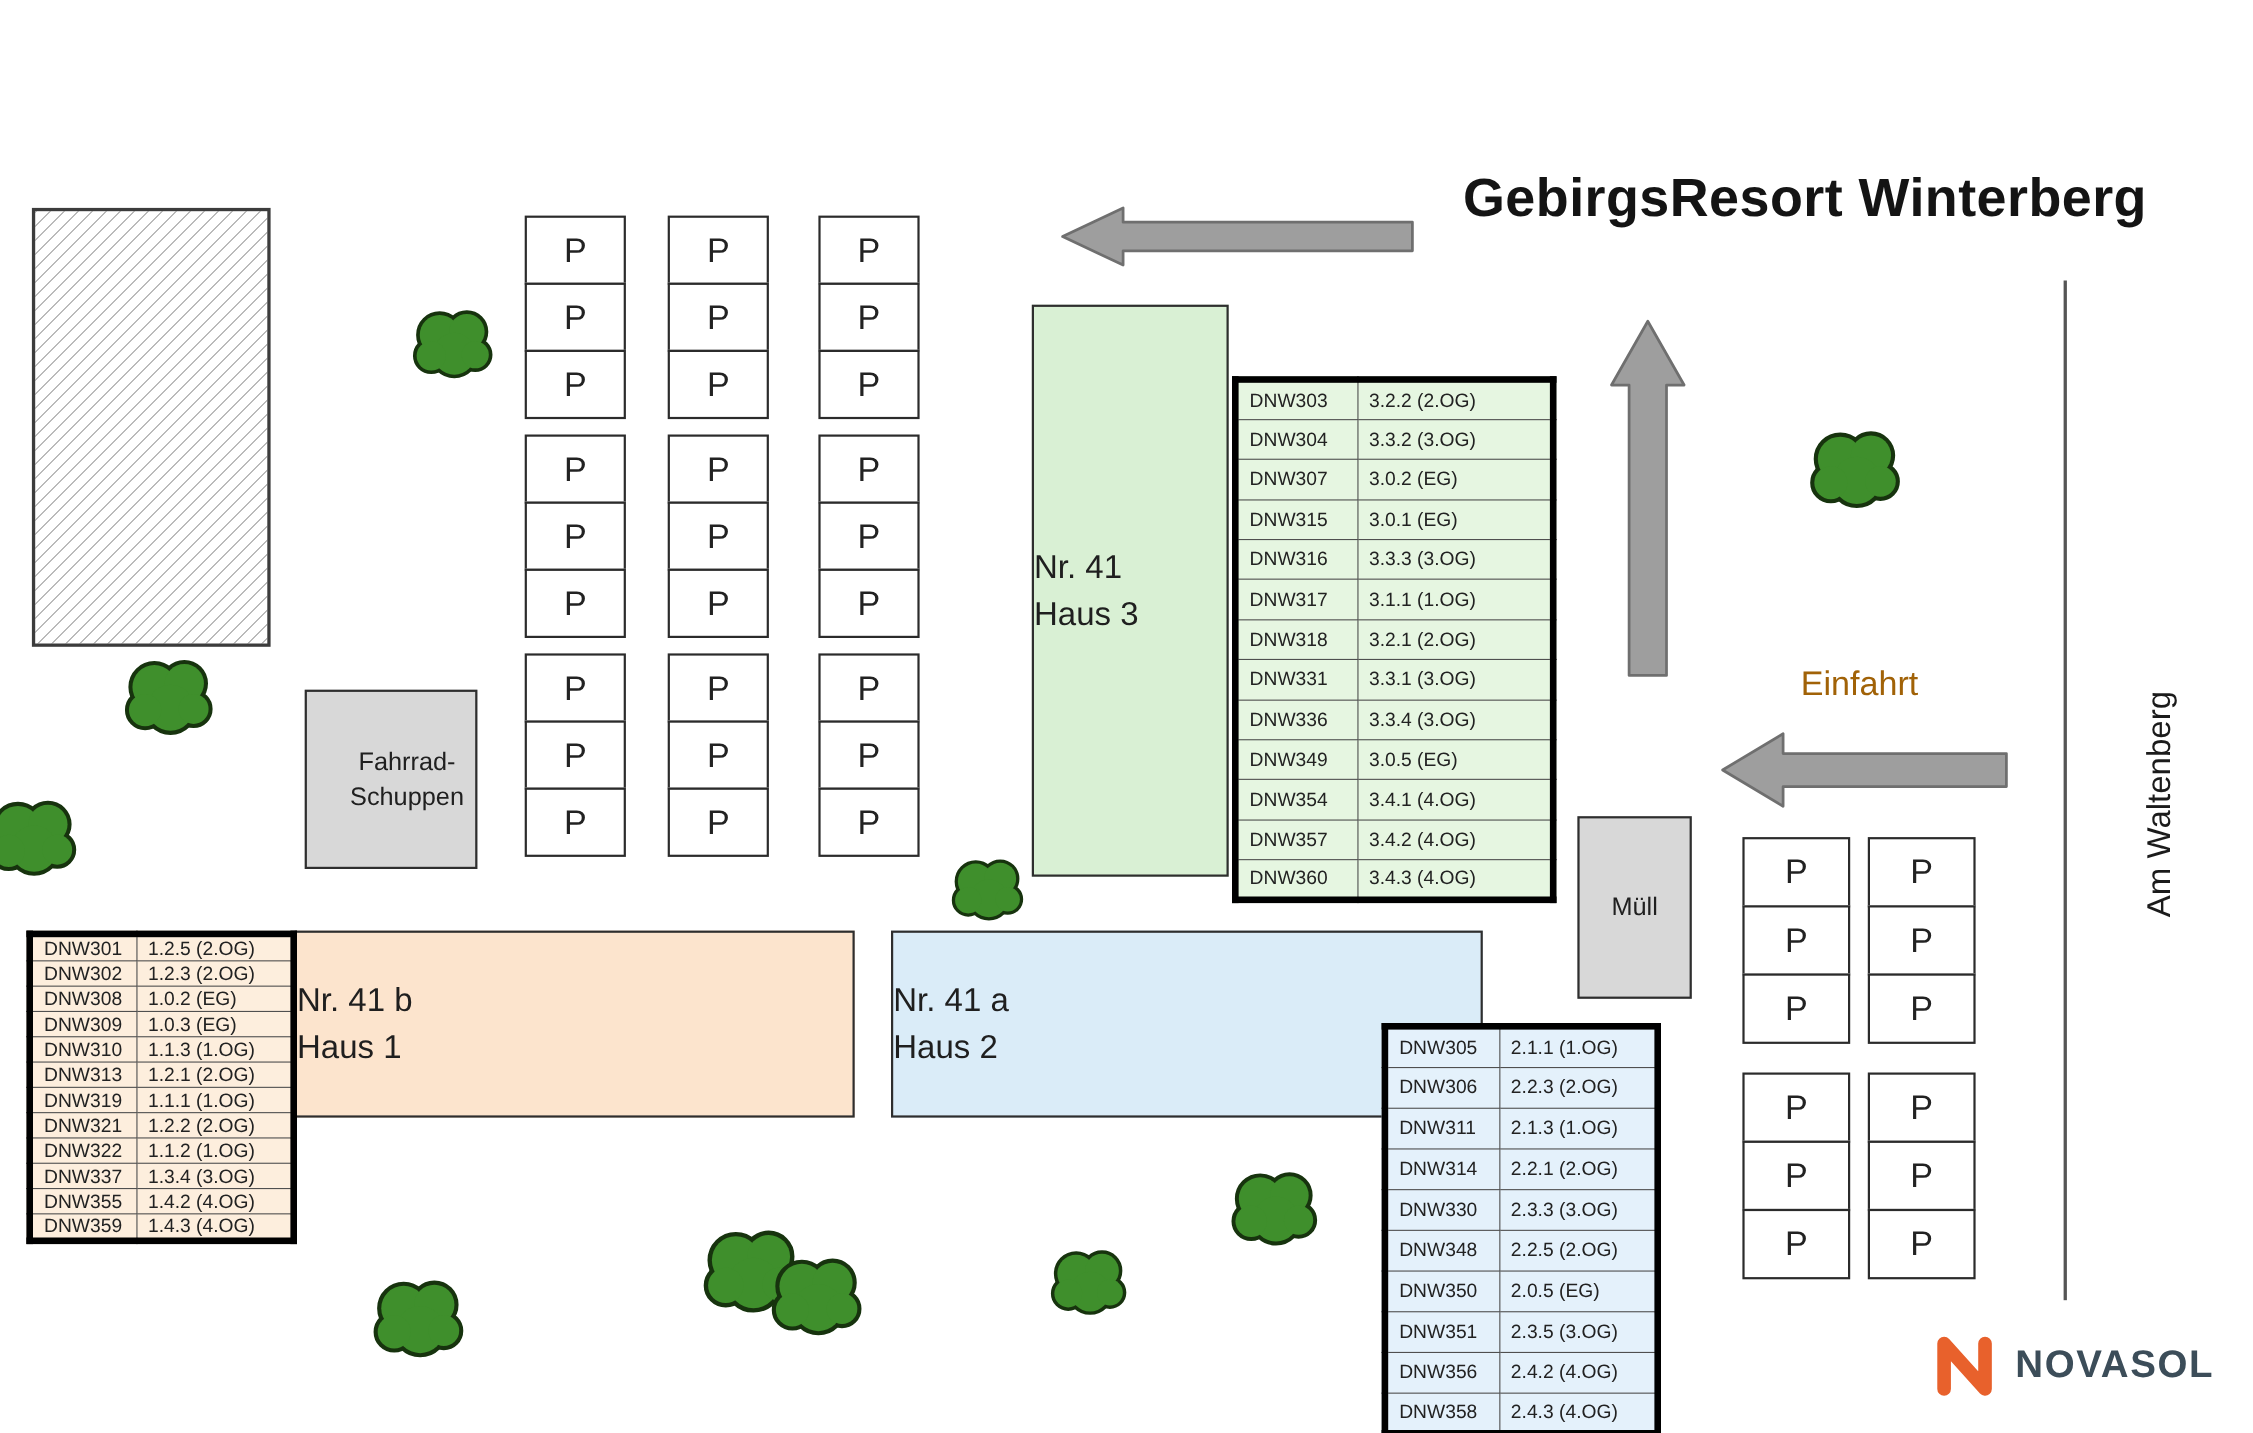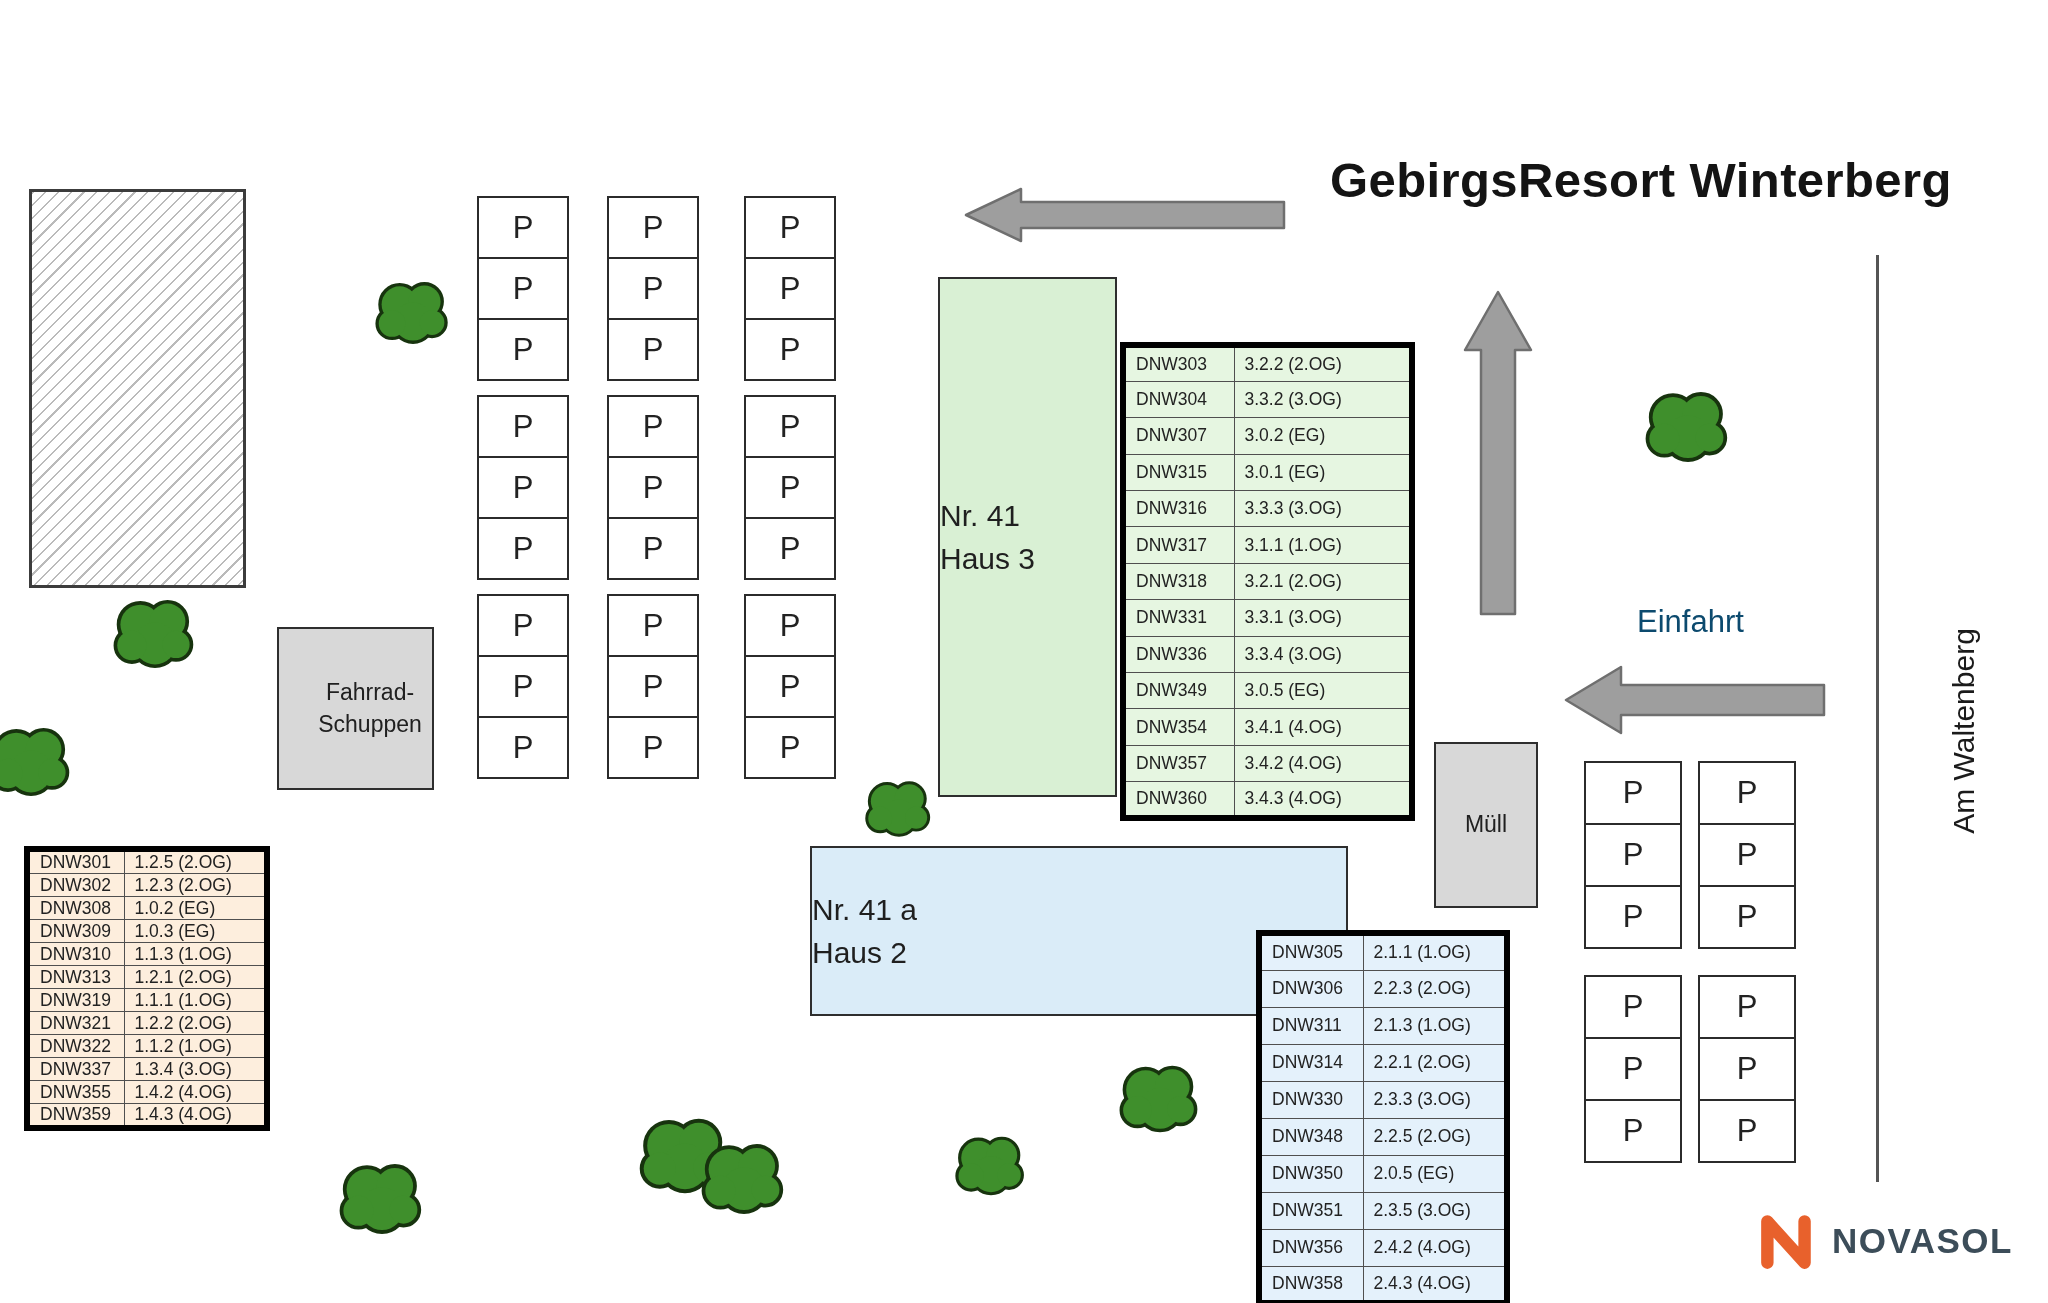--- a/index.html
+++ b/index.html
@@ -71,21 +71,21 @@
   #table1 td:first-child { width:97px; } #table1 td:last-child { width:143px; }
   #table2 { left:1256px; top:930px; background:#e4f1fb; }
   #table2 td { height:37px; }
   #table2 td:first-child { width:104px; } #table2 td:last-child { width:144px; }
 
   
   svg.arrow { position:absolute; }
   svg.arrow polygon { fill:#9e9e9e; stroke:#6f6f6f; stroke-width:2.5; stroke-linejoin:round; }
 
   
-  #einfahrt-label { position:absolute; left:1637px; top:604px; font-size:31px; color:#0c4a6e; }
+  #einfahrt-label { position:absolute; left:1637px; top:604px; font-size:31px; color:#a16207; }
   #street-line { position:absolute; left:1876px; top:255px; width:3px; height:927px; background:#555; }
   #street-name {
     position:absolute; left:1964px; top:731px;
     transform:translate(-50%,-50%) rotate(-90deg);
     font-size:30px; white-space:nowrap; color:#1b1b1b;
   }
 
   
   svg.tree { position:absolute; }
 
@@ -259,20 +259,24 @@
     </div>
   </div>
   <div class="graybox" id="muell">
     <span>Müll</span>
   </div>
 
   <div class="building" id="haus3">
     <div>Nr. 41</div>
     <div>Haus 3</div>
   </div>
+  <div class="building" id="haus1">
+    <div>Nr. 41 b</div>
+    <div>Haus 1</div>
+  </div>
   <div class="building" id="haus2">
     <div>Nr. 41 a</div>
     <div>Haus 2</div>
   </div>
 
   <table class="unit-table" id="table1">
     <tbody>
         <tr>
         <td>DNW301</td>
         <td>1.2.5 (2.OG)</td>

